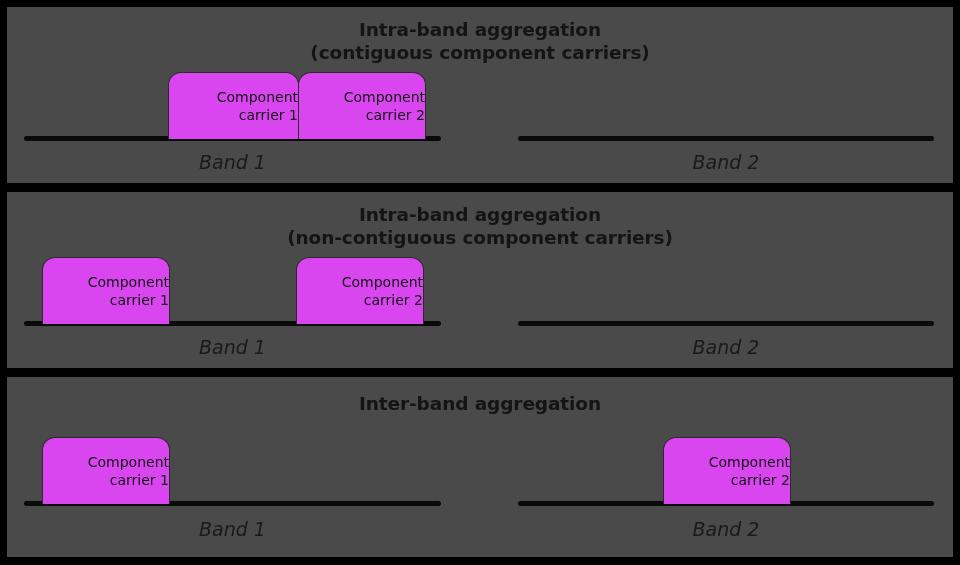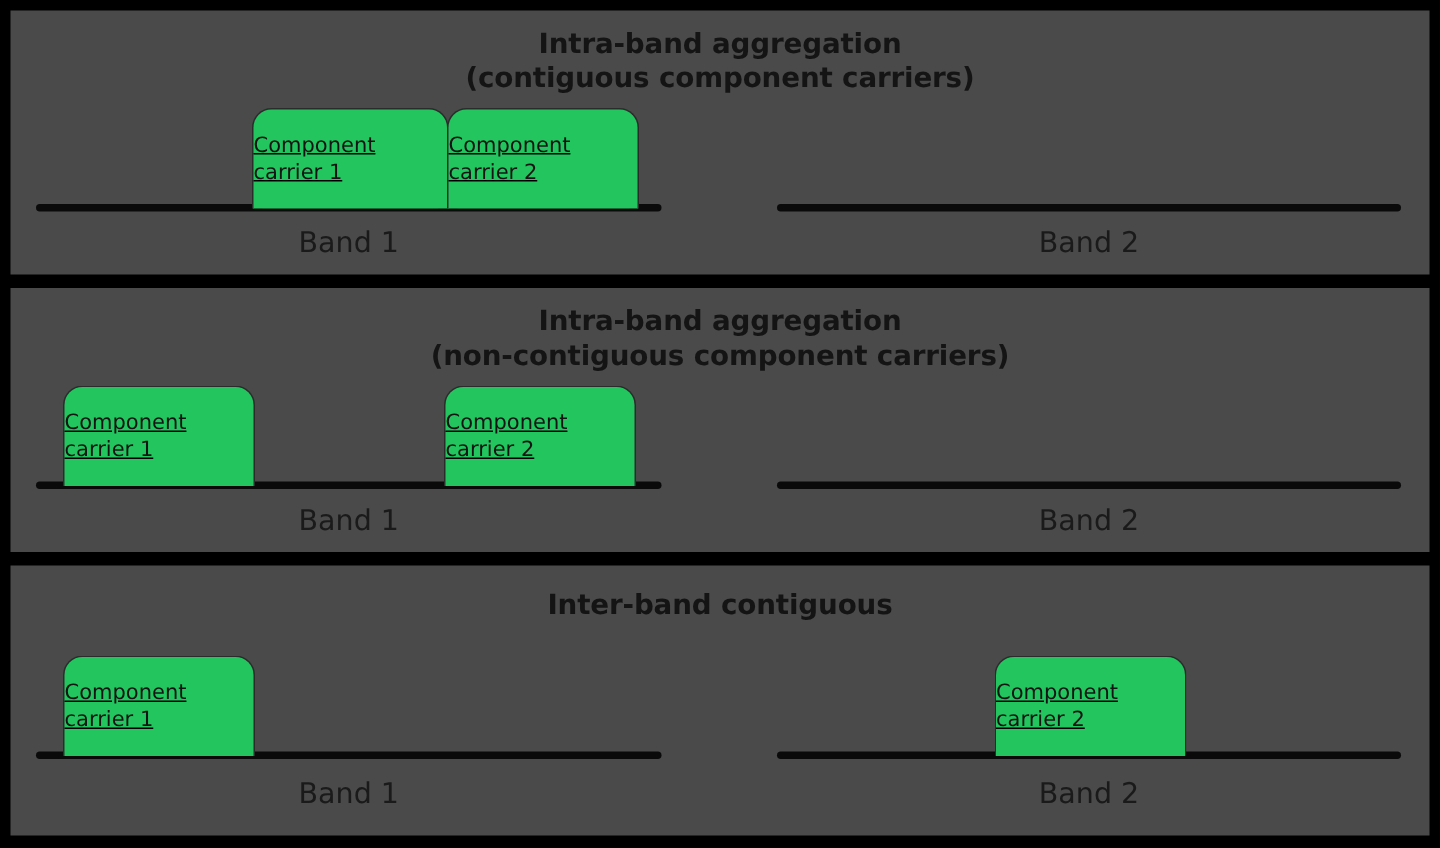--- a/index.html
+++ b/index.html
@@ -44,36 +44,36 @@
     z-index:1;
   }
 
   .band-label{
     position:absolute;
     text-align:center;
     color:#1a1a1a;
     font-size:19px;
     line-height:22px;
     white-space:nowrap;
+    font-style:italic;
   }
 
   .carrier{
     position:absolute;
-    background:#22c55e;
+    background:#d946ef;
     border:1.4px solid #2b2b2b;
     border-bottom:none;
     border-top-left-radius:13px;
     border-top-right-radius:13px;
     box-sizing:border-box;
     display:flex;
     flex-direction:column;
-    align-items:flex-start;
+    align-items:flex-end;
     justify-content:center;
     z-index:2;
-    text-decoration:underline;
   }
   .carrier span{
     display:block;
     color:#141414;
     font-size:14px;
     line-height:18px;
     text-align:center;
     white-space:nowrap;
   }
 </style>
@@ -107,21 +107,21 @@
       <div class="carrier" style="left: 35px; width: 128px; height: 67px; top: 65px;">
         <span>Component</span>
         <span>carrier 1</span>
       </div>
       <div class="carrier" style="left: 289px; width: 128px; height: 67px; top: 65px;">
         <span>Component</span>
         <span>carrier 2</span>
       </div>
     </div>
   <div class="panel" id="panel-2">
-      <div class="panel-title title-1line">Inter-band contiguous</div>
+      <div class="panel-title title-1line">Inter-band aggregation</div>
       <div class="band-line" style="left: 17px; width: 417px; top: 124px;"></div>
       <div class="band-label" style="left: 17px; width: 417px; top: 141px;">Band 1</div>
       <div class="band-line" style="left: 511px; width: 416px; top: 124px;"></div>
       <div class="band-label" style="left: 511px; width: 416px; top: 141px;">Band 2</div>
       <div class="carrier" style="left: 35px; width: 128px; height: 67px; top: 60px;">
         <span>Component</span>
         <span>carrier 1</span>
       </div>
       <div class="carrier" style="left: 656px; width: 128px; height: 67px; top: 60px;">
         <span>Component</span>

